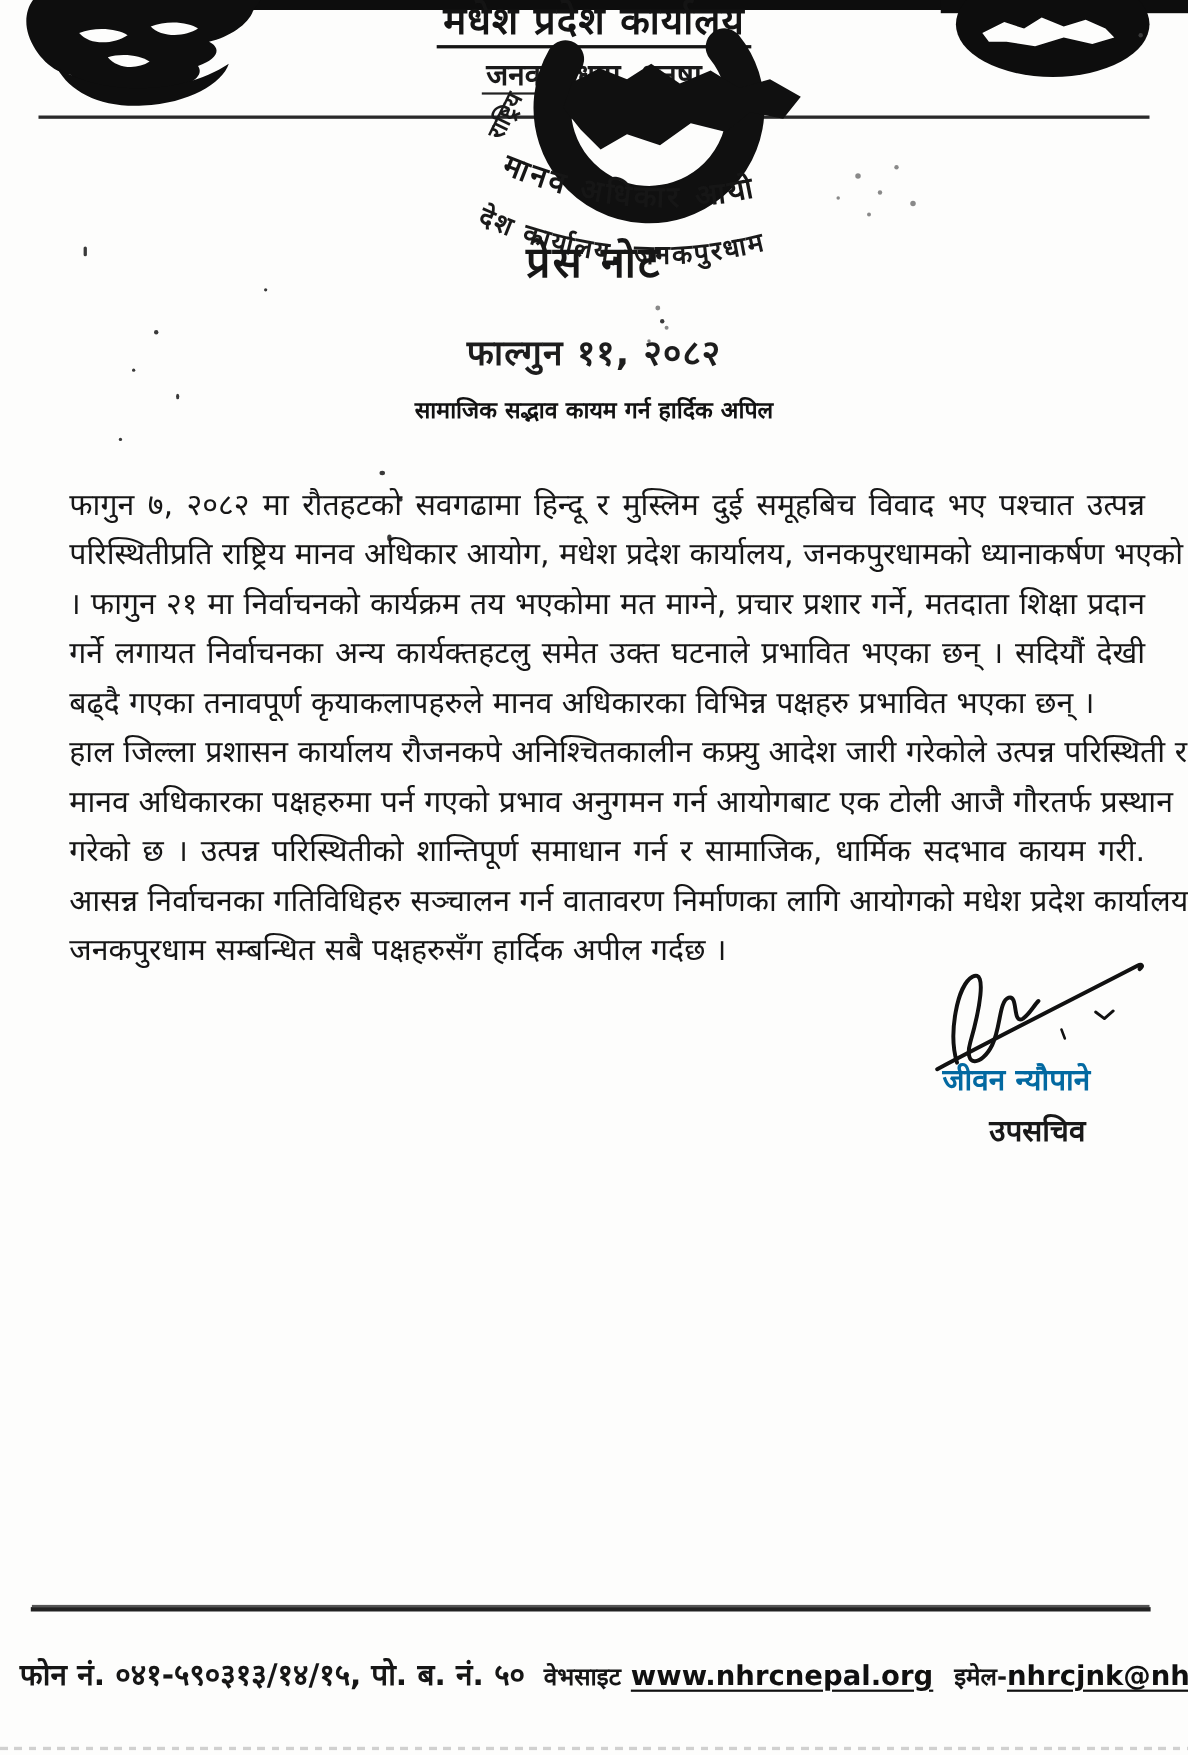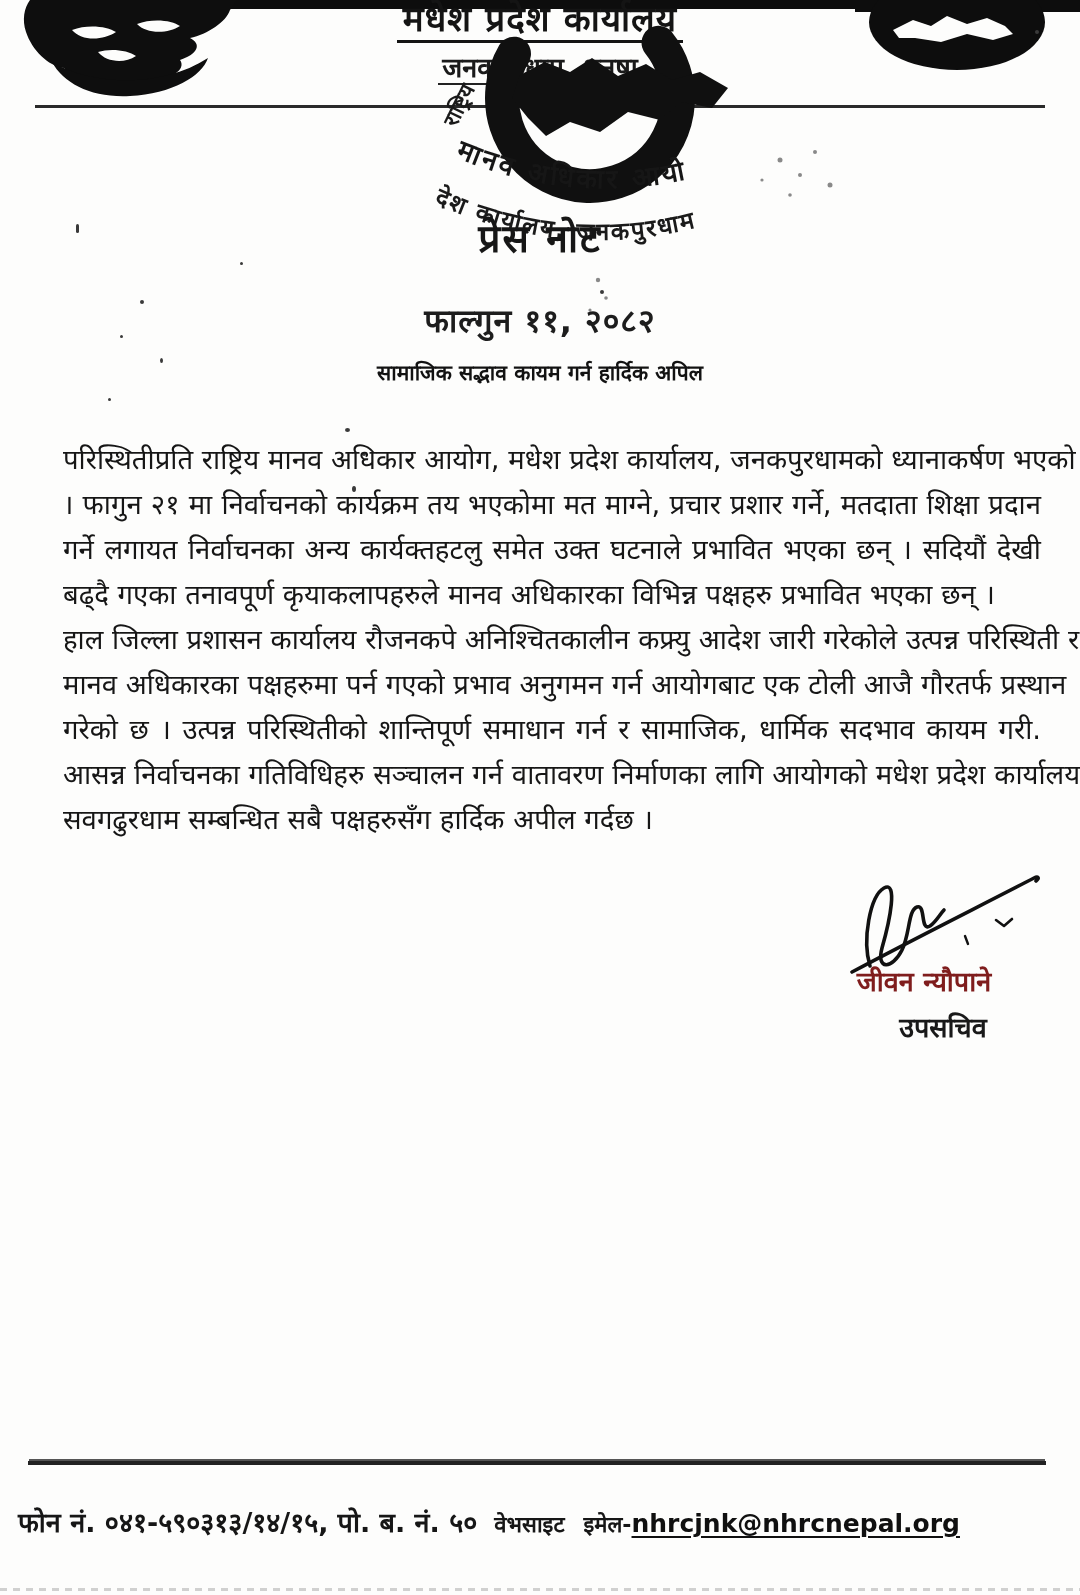--- a/index.html
+++ b/index.html
@@ -26,21 +26,21 @@
   .stampwrap{left:360px;top:-20px;width:500px;height:340px;pointer-events:none;}
   
   .title{left:0;top:210px;width:1080px;text-align:center;font-size:39px;font-weight:700;color:#161616;letter-spacing:2px;}
   .dateline{left:0;top:298px;width:1080px;text-align:center;font-size:32px;font-weight:600;color:#1d1d1d;letter-spacing:1px;}
   .heading{left:0;top:358px;width:1080px;text-align:center;font-size:21px;font-weight:700;color:#121212;}
   
   .body{left:63px;top:437px;width:978px;font-size:27.5px;color:#161616;}
   .bodyline{line-height:45px;height:45px;white-space:nowrap;text-align:justify;text-align-last:justify;font-weight:500;}
   .bodyline.last{text-align:left;text-align-last:left;}
   
-  .sig-name{left:808px;top:962px;width:232px;text-align:center;font-size:27px;font-weight:600;color:#7f1d1d;}
+  .sig-name{left:808px;top:962px;width:232px;text-align:center;font-size:27px;font-weight:600;color:#0369a1;}
   .sig-post{left:843px;top:1008px;width:200px;text-align:center;font-size:27px;font-weight:600;color:#191919;}
   
   .frule{left:28px;top:1461px;width:1018px;height:4px;background:#222;box-shadow:0 -3px 0 -1px #555;}
   .footer{left:18px;top:1483px;width:1050px;display:flex;align-items:baseline;gap:9px;white-space:nowrap;}
   .f-np{font-size:27px;font-weight:600;color:#161616;margin-top:20px;}
   .f-small{font-size:22px;font-weight:600;color:#161616;}
   .f-link{font-size:25px;font-weight:700;color:#101010;text-decoration:underline;text-underline-offset:4px;text-decoration-thickness:2px;font-family:"DejaVu Sans","Liberation Sans",sans-serif;}
   
   .speck{position:absolute;background:#3a3a3a;border-radius:50%;}
   .bottom-noise{left:0;top:1588px;width:1080px;height:3px;opacity:.45;
@@ -120,45 +120,47 @@
 <div class="speck" style="left:600px;top:290px;width:4px;height:4px;"></div>
 <div class="speck" style="left:588px;top:320px;width:3px;height:5px;"></div>
 <div class="speck" style="left:240px;top:262px;width:3px;height:3px;"></div>
 <div class="speck" style="left:1035px;top:30px;width:4px;height:4px;"></div>
 
 <div class="abs title">प्रेस नोट</div>
 <div class="abs dateline">फाल्गुन ११, २०८२</div>
 <div class="abs heading">सामाजिक सद्भाव कायम गर्न हार्दिक अपिल</div>
 
 <div class="abs body">
+  <div class="bodyline">फागुन ७, २०८२ मा रौतहटको सवगढामा हिन्दू र मुस्लिम दुई समूहबिच विवाद भए पश्चात उत्पन्न</div>
   <div class="bodyline">परिस्थितीप्रति राष्ट्रिय मानव अधिकार आयोग, मधेश प्रदेश कार्यालय, जनकपुरधामको ध्यानाकर्षण भएको छ</div>
   <div class="bodyline">। फागुन २१ मा निर्वाचनको कार्यक्रम तय भएकोमा मत माग्ने, प्रचार प्रशार गर्ने, मतदाता शिक्षा प्रदान</div>
   <div class="bodyline">गर्ने लगायत निर्वाचनका अन्य कार्यक्तहटलु समेत उक्त घटनाले प्रभावित भएका छन् ।  सदियौं देखी</div>
   <div class="bodyline last">बढ्दै गएका तनावपूर्ण कृयाकलापहरुले मानव अधिकारका विभिन्न पक्षहरु प्रभावित भएका छन् ।</div>
   <div class="bodyline">हाल जिल्ला प्रशासन कार्यालय रौजनकपे अनिश्चितकालीन कफ्र्यु आदेश जारी गरेकोले उत्पन्न परिस्थिती र</div>
   <div class="bodyline">मानव अधिकारका पक्षहरुमा पर्न गएको प्रभाव अनुगमन गर्न आयोगबाट एक टोली आजै गौरतर्फ प्रस्थान</div>
   <div class="bodyline">गरेको छ ।  उत्पन्न परिस्थितीको शान्तिपूर्ण समाधान गर्न र सामाजिक, धार्मिक सदभाव कायम गरी.</div>
   <div class="bodyline">आसन्न निर्वाचनका गतिविधिहरु सञ्चालन गर्न वातावरण निर्माणका लागि आयोगको मधेश प्रदेश कार्यालय</div>
-  <div class="bodyline last">सवगढुरधाम  सम्बन्धित सबै पक्षहरुसँग हार्दिक अपील गर्दछ ।</div>
+  <div class="bodyline last">जनकपुरधाम  सम्बन्धित सबै पक्षहरुसँग हार्दिक अपील गर्दछ ।</div>
 </div>
 
 <svg class="abs" style="left:818px;top:862px;" width="230" height="115" viewBox="0 0 230 115">
   <g fill="none" stroke="#111" stroke-width="3.6" stroke-linecap="round" stroke-linejoin="round">
     <path d="M52,104 C44,78 52,34 66,26 C80,18 72,58 64,86 C58,108 74,108 84,88
              C92,72 90,48 99,45 C108,42 102,70 112,64 C118,60 122,52 126,48"></path>
     <path d="M34,110 C90,80 160,45 216,16 C220,14 222,16 218,19"></path>
     <path d="M178,58 L186,64 L194,57" stroke-width="2.6"></path>
     <path d="M147,74 L150,82" stroke-width="2.4"></path>
   </g>
 </svg>
 <div class="abs sig-name">जीवन न्यौपाने</div>
 <div class="abs sig-post">उपसचिव</div>
 
 <div class="abs frule"></div>
 <div class="abs footer">
   <span class="f-np">फोन नं. ०४१-५९०३१३/१४/१५,</span>
   <span class="f-np">पो. ब. नं. ५०</span>
   <span class="f-small" style="margin-left:8px;">वेभसाइट</span>
+  <a class="f-link">www.nhrcnepal.org</a>
   <span class="f-small" style="margin-left:10px;">इमेल-</span>
   <a class="f-link" style="margin-left:-9px;">nhrcjnk@nhrcnepal.org</a>
 </div>
 
 <div class="abs bottom-noise"></div>
 
 </body></html>

